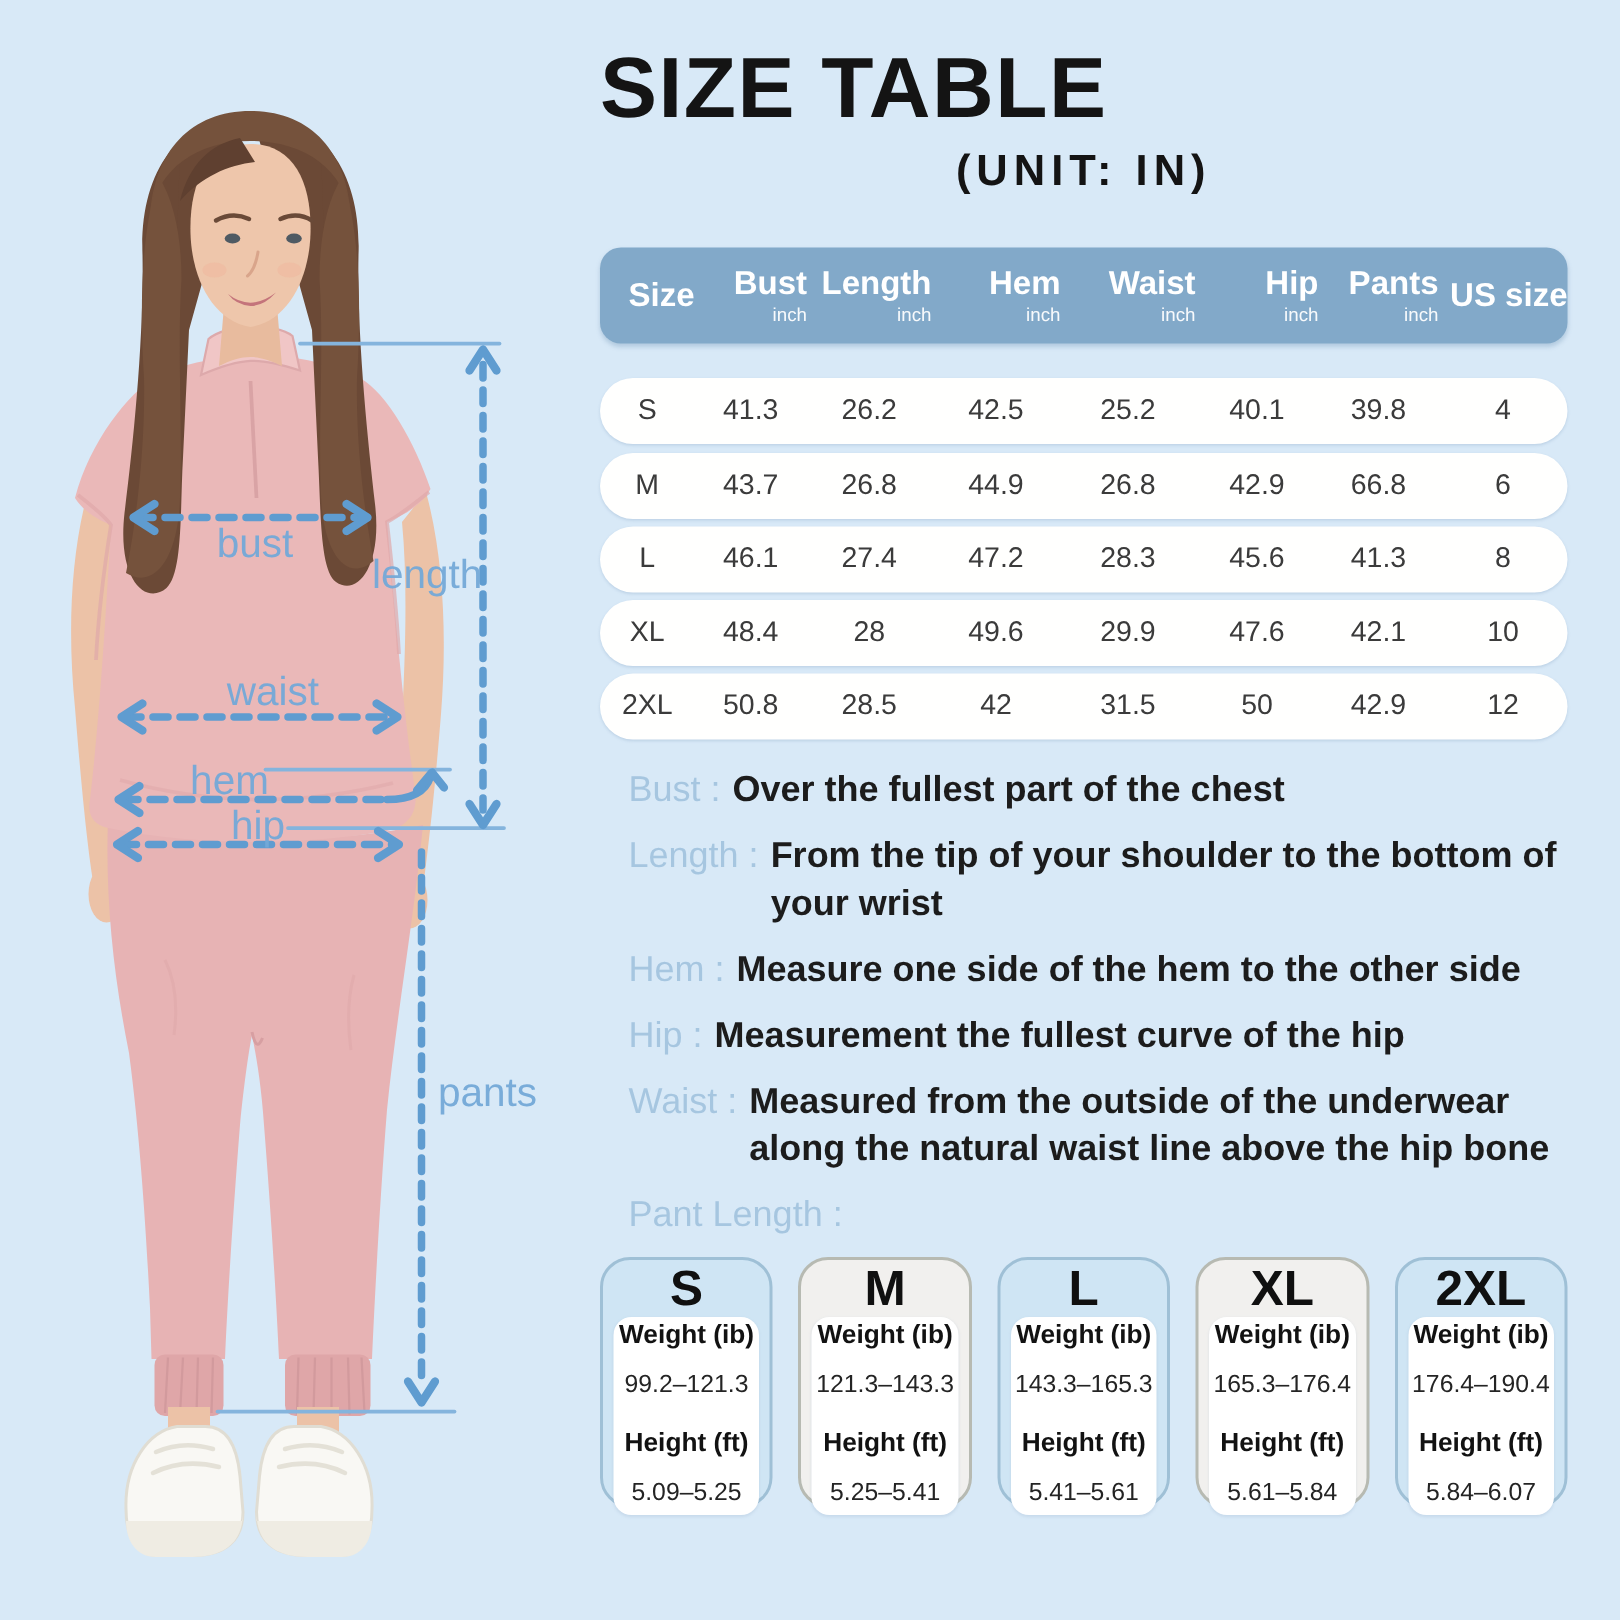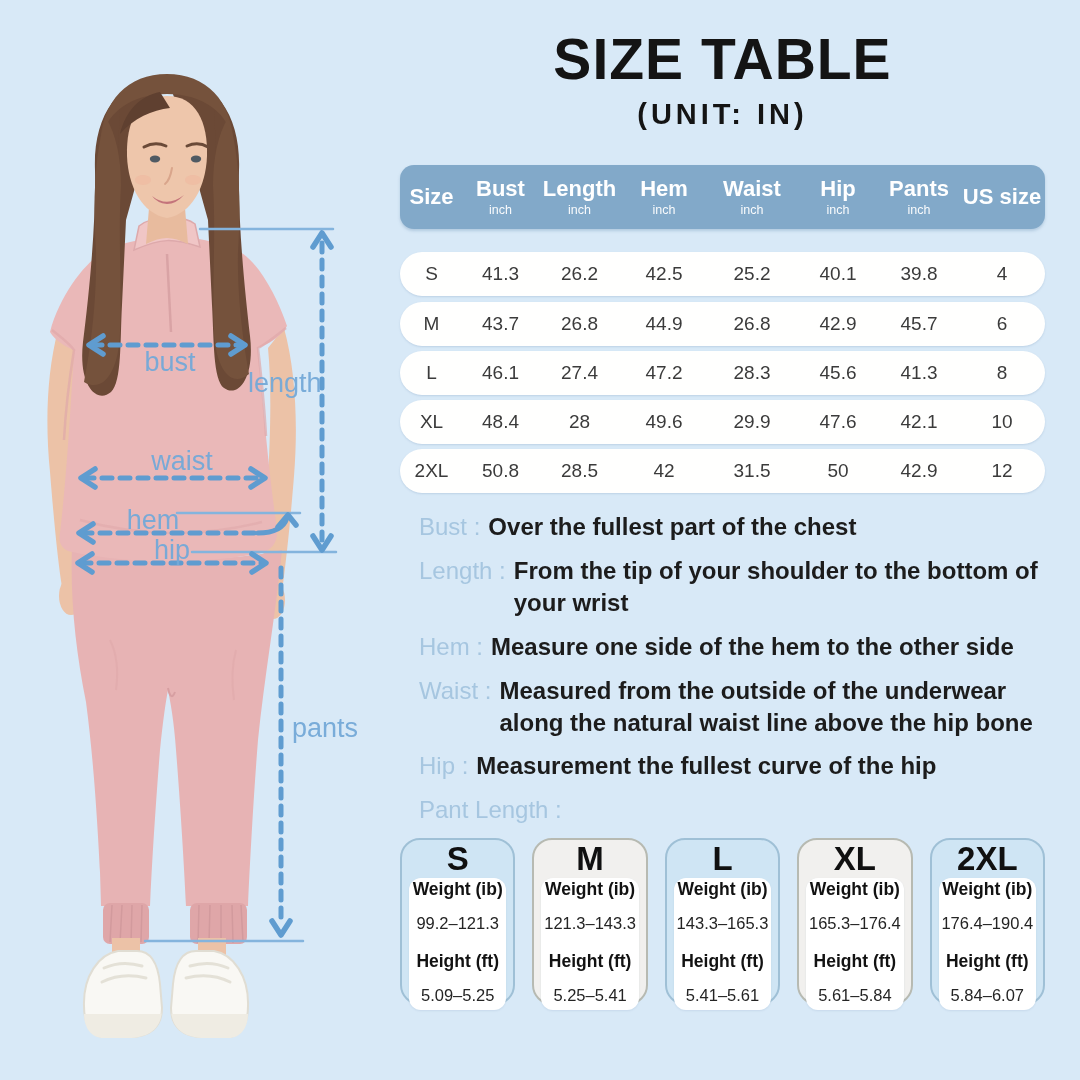--- a/index.html
+++ b/index.html
@@ -9,35 +9,35 @@
     font-family:"Liberation Sans", sans-serif;
     position:relative;overflow:hidden;
     -webkit-font-smoothing:antialiased;
   }
   .canvas{position:absolute;left:0;top:0;width:1080px;height:1080px;}
   .figure-svg{position:absolute;left:0;top:0;width:400px;height:1080px;}
 
   .content{position:absolute;left:400px;top:0;width:648px;height:1080px;}
 
   .title-main{
-    position:absolute;top:26px;left:0;width:645px;text-align:center;
+    position:absolute;top:26px;left:0;width:645px;text-align:left;
     font-size:57px;font-weight:800;letter-spacing:1px;color:#141414;
   }
   .title-unit{
     position:absolute;top:98px;left:0;width:645px;text-align:center;
     font-size:29px;font-weight:700;letter-spacing:4px;color:#141414;
   }
 
   .tgrid{display:grid;grid-template-columns:63px 75px 83px 86px 90px 82px 80px 86px;align-items:center;}
   .thead{
     position:absolute;top:165px;left:0;width:645px;height:64px;
     background:#82a9c9;border-radius:14px;
     box-shadow:0 2px 3px rgba(110,145,180,.35);
   }
-  .th{display:flex;flex-direction:column;align-items:center;justify-content:center;color:#ffffff;}
+  .th{display:flex;flex-direction:column;align-items:flex-end;justify-content:center;color:#ffffff;}
   .th .lab{font-size:22px;font-weight:700;line-height:1.05;}
   .th .sub{font-size:12.5px;opacity:.95;margin-top:2px;}
   .th .sub:empty{display:none;}
 
   .trow{
     position:absolute;left:0;width:645px;height:44px;
     background:#fffffe;border-radius:22px;
     text-align:center;font-size:19px;color:#3b3b3b;
     box-shadow:0 1px 2px rgba(120,150,185,.28);
   }
@@ -236,21 +236,21 @@
       <span>39.8</span>
       <span>4</span>
     </div>
     <div class="trow tgrid r1">
       <span>M</span>
       <span>43.7</span>
       <span>26.8</span>
       <span>44.9</span>
       <span>26.8</span>
       <span>42.9</span>
-      <span>45.7</span>
+      <span>66.8</span>
       <span>6</span>
     </div>
     <div class="trow tgrid r2">
       <span>L</span>
       <span>46.1</span>
       <span>27.4</span>
       <span>47.2</span>
       <span>28.3</span>
       <span>45.6</span>
       <span>41.3</span>
@@ -284,26 +284,26 @@
       </div>
       <div class="def">
         <span class="term">Length :</span>
         <span class="desc">From the tip of your shoulder to the bottom of your wrist</span>
       </div>
       <div class="def">
         <span class="term">Hem :</span>
         <span class="desc">Measure one side of the hem to the other side</span>
       </div>
       <div class="def">
+        <span class="term">Hip :</span>
+        <span class="desc">Measurement the fullest curve of the hip</span>
+      </div>
+      <div class="def">
         <span class="term">Waist :</span>
         <span class="desc">Measured from the outside of the underwear along the natural waist line above the hip bone</span>
-      </div>
-      <div class="def">
-        <span class="term">Hip :</span>
-        <span class="desc">Measurement the fullest curve of the hip</span>
       </div>
       <div class="def">
         <span class="term">Pant Length :</span>
       </div>
     </div>
 
 
     <div class="cards">
       <div class="card blue">
         <div class="card-title">S</div>

